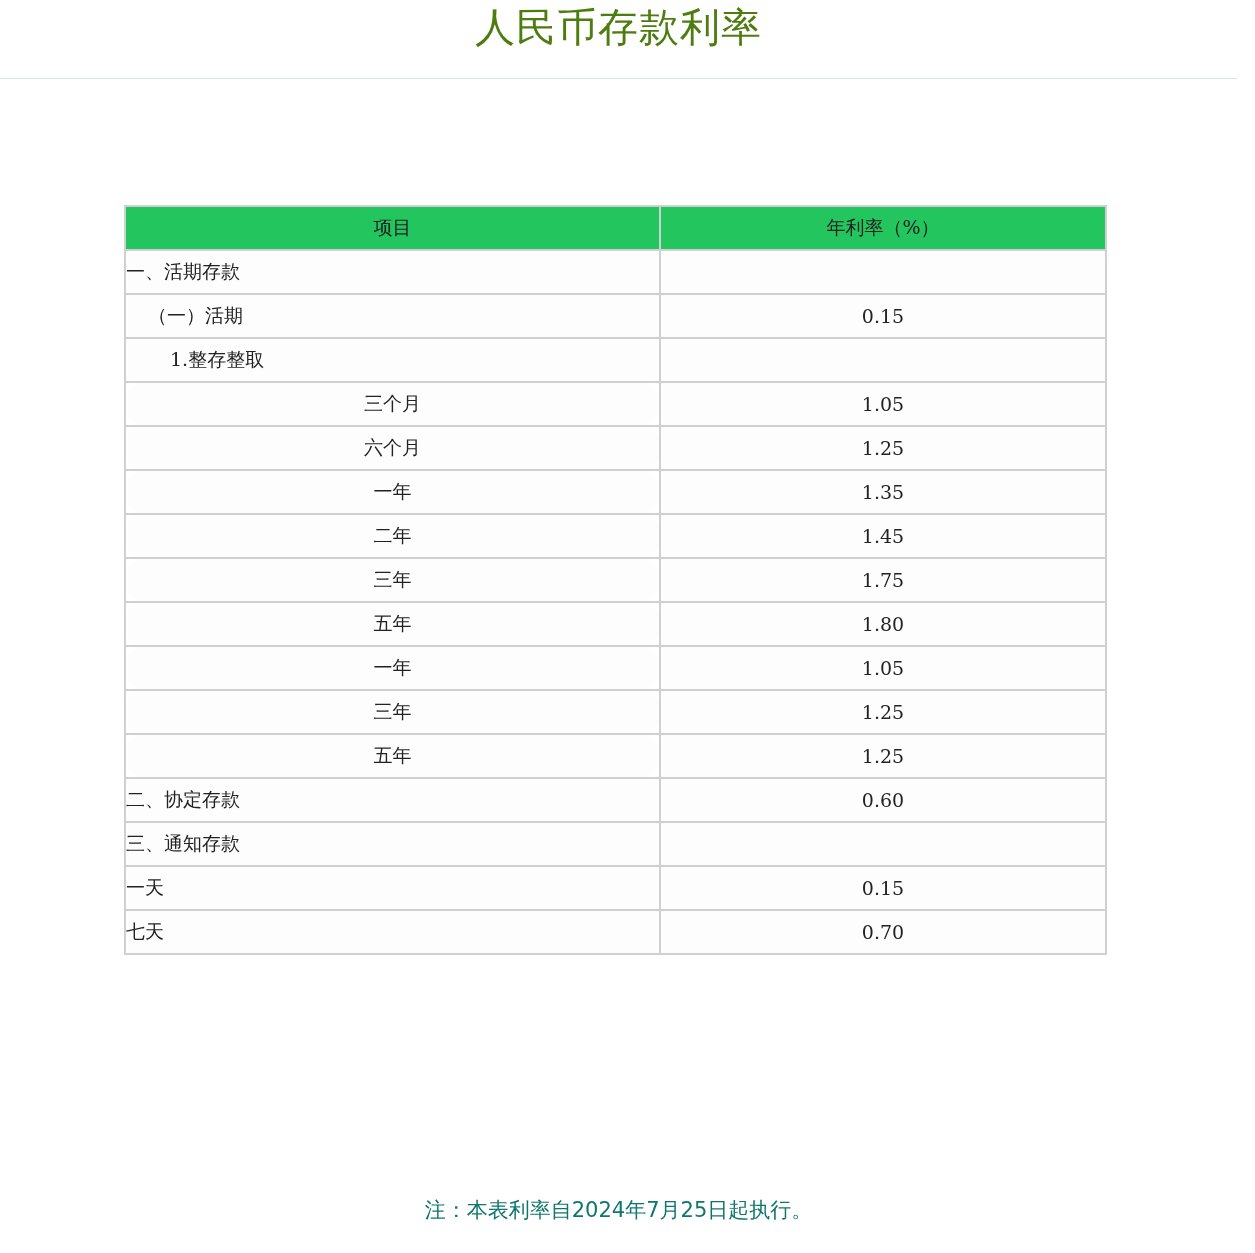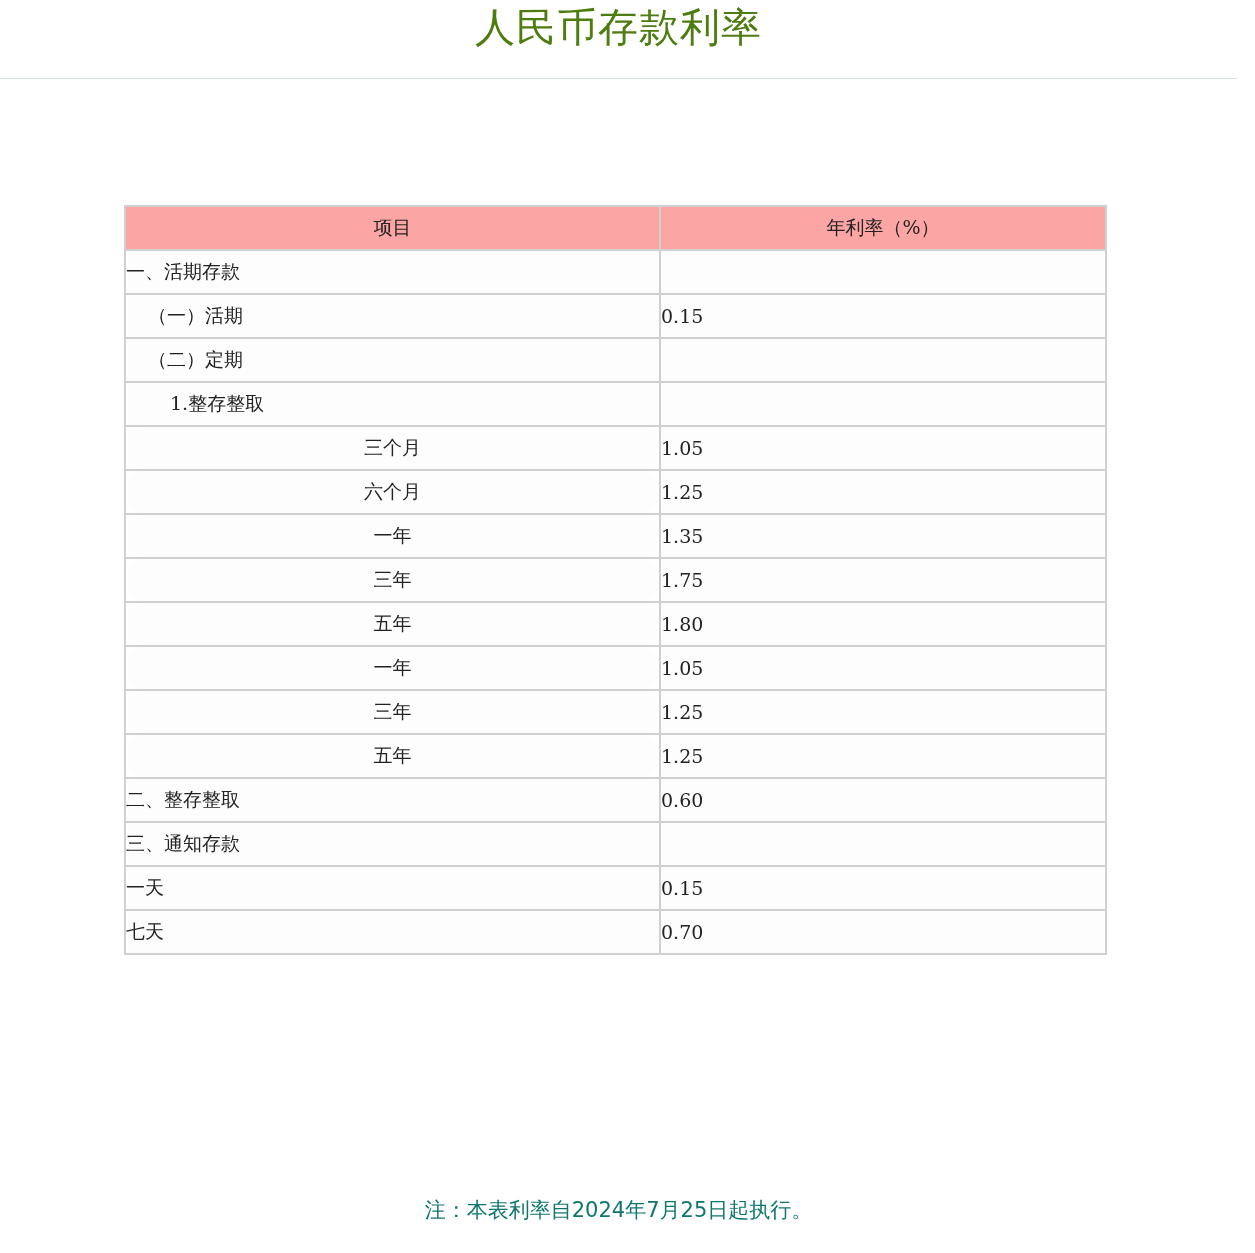--- a/index.html
+++ b/index.html
@@ -1,23 +1,23 @@
 <!DOCTYPE html>
 <html><head>
 <meta charset="utf-8">
 <style>
   html, body { margin: 0; padding: 0; background: #ffffff; }
   body { width: 1255px; height: 1253px; position: relative; overflow: hidden; font-family: "DejaVu Sans", "Liberation Sans", sans-serif; color: #222; }
   .page-title { position: absolute; top: 0; left: 0; width: 1237px; text-align: center; font-size: 40px; line-height: 54px; color: #4d7c0f; font-family: "DejaVu Sans", sans-serif; letter-spacing: 1px; }
   .title-rule { position: absolute; top: 78px; left: 0; width: 1237px; height: 0; border-top: 1px solid #d3e6e0; }
   .rate-table { position: absolute; top: 205px; left: 124px; width: 983px; border-collapse: collapse; border: 2px solid #cfcfcf; font-family: "DejaVu Serif", "Liberation Serif", serif; font-size: 19px; color: #222; }
   .rate-table td, .rate-table th { border: 2px solid #d0d0d0; height: 42px; padding: 0; font-weight: normal; background: #fdfdfd; }
-  .rate-table th { background: #fca5a5; }
+  .rate-table th { background: #22c55e; }
   .rate-table td.item { width: 489px; text-align: left; }
-  .rate-table td.rate { text-align: left; }
+  .rate-table td.rate { text-align: center; }
   .lvl0 { padding-left: 0 !important; }
   .lvl1 { padding-left: 22px !important; }
   .lvl2 { padding-left: 44px !important; }
   .lvl3 { text-align: center !important; border-radius: 20px; }
   .note { position: absolute; top: 1196px; left: 0; width: 1237px; text-align: center; font-size: 21px; color: #0f766e; font-family: "DejaVu Sans", sans-serif; }
 </style>
 </head>
 <body>
 
 <div class="page-title">人民币存款利率</div>
@@ -33,38 +33,38 @@
   <tbody>
     <tr>
         <td class="item lvl0">一、活期存款</td>
         <td class="rate"></td>
       </tr>
     <tr>
         <td class="item lvl1">（一）活期</td>
         <td class="rate">0.15</td>
       </tr>
     <tr>
-        <td class="item lvl1">（二）定期</td>
-        <td class="rate"></td>
-      </tr>
-    <tr>
         <td class="item lvl2">1.整存整取</td>
         <td class="rate"></td>
       </tr>
     <tr>
         <td class="item lvl3">三个月</td>
         <td class="rate">1.05</td>
       </tr>
     <tr>
         <td class="item lvl3">六个月</td>
         <td class="rate">1.25</td>
       </tr>
     <tr>
         <td class="item lvl3">一年</td>
         <td class="rate">1.35</td>
+      </tr>
+    <tr>
+        <td class="item lvl3">二年</td>
+        <td class="rate">1.45</td>
       </tr>
     <tr>
         <td class="item lvl3">三年</td>
         <td class="rate">1.75</td>
       </tr>
     <tr>
         <td class="item lvl3">五年</td>
         <td class="rate">1.80</td>
       </tr>
     <tr>
@@ -73,21 +73,21 @@
       </tr>
     <tr>
         <td class="item lvl3">三年</td>
         <td class="rate">1.25</td>
       </tr>
     <tr>
         <td class="item lvl3">五年</td>
         <td class="rate">1.25</td>
       </tr>
     <tr>
-        <td class="item lvl0">二、整存整取</td>
+        <td class="item lvl0">二、协定存款</td>
         <td class="rate">0.60</td>
       </tr>
     <tr>
         <td class="item lvl0">三、通知存款</td>
         <td class="rate"></td>
       </tr>
     <tr>
         <td class="item lvl0">一天</td>
         <td class="rate">0.15</td>
       </tr>

